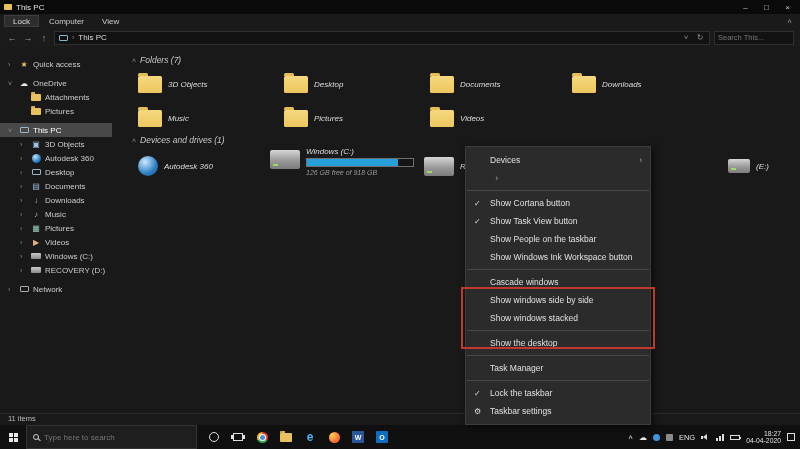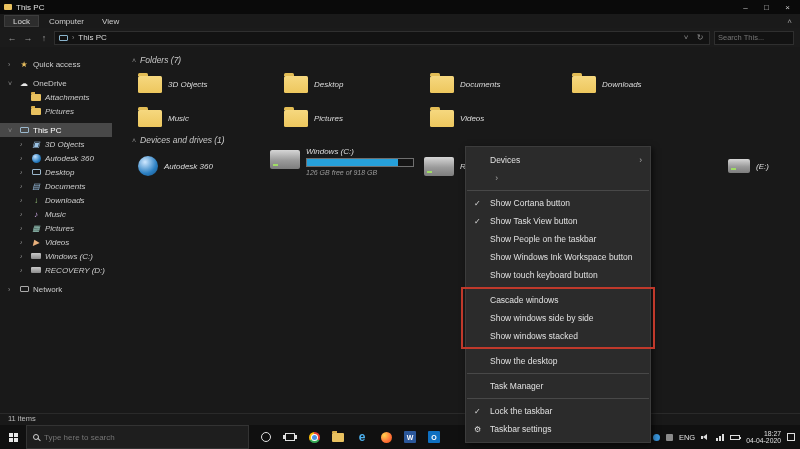--- a/index.html
+++ b/index.html
@@ -33,21 +33,21 @@
   .ab-btn { color:#8a8a8a; font-size:8px; width:10px; text-align:center; }
   .searchbar { width:80px; height:14px; background:#121212; border:1px solid #2f2f2f;
                display:flex; align-items:center; padding:0 3px; }
   .searchbar input { width:100%; background:transparent; border:0; outline:0; color:#8a8a8a;
                      font-size:7.5px; font-family:inherit; }
 
   
   .sidebar { position:absolute; top:47px; left:0; width:112px; bottom:36px; background:#191919;
              padding-top:10px; font-size:8px; color:#ccc; overflow:hidden; }
   .sb-item { height:14px; display:flex; align-items:center; gap:3px; padding-left:8px; white-space:nowrap; }
-  .sb-item.ind { padding-left:20px;font-style:italic; }
+  .sb-item.ind { padding-left:20px; }
   .sb-item.sel { background:#484848; color:#fff; }
   .sb-item.gap { margin-top:5px; }
   .sb-chev { width:7px; color:#8a8a8a; font-size:7px; flex:none; }
   .sb-ic { width:12px; display:flex; align-items:center; justify-content:center; font-size:8px; flex:none; }
   .c-gold { color:#e9bf5f; } .c-white { color:#e8e8e8; } .c-blue { color:#9cc3e5; }
   .c-purple { color:#c7a4de; } .c-teal { color:#9fd4c6; } .c-orange { color:#e8b07c; } .c-green { color:#9fcf80; }
   .i-folder { width:10px; height:7px; background:#e9c15f; border-radius:1px; position:relative; }
   .i-folder:before { content:""; position:absolute; top:-2px; left:0; width:4px; height:2px;
                      background:#d9ae4a; border-radius:1px 0 0 0; }
   .i-pc { width:9px; height:6px; border:1px solid #9ab7cc; border-radius:1px; }
@@ -81,21 +81,21 @@
   .statusbar { position:absolute; left:0; right:0; bottom:24px; height:12px; background:#191919;
                border-top:1px solid #2a2a2a; display:flex; align-items:flex-start; padding:0 8px;
                font-size:7.5px; color:#bbb; }
 
   
   .taskbar { position:absolute; left:0; right:0; bottom:0; height:24px; background:#101010;
              display:flex; align-items:stretch; z-index:20; }
   .tb-start { width:26px; display:flex; align-items:center; justify-content:center; }
   .win-logo { width:9px; height:9px; display:grid; grid-template-columns:4px 4px; grid-template-rows:4px 4px; gap:1px; }
   .win-logo span { background:#e8e8e8; }
-  .tb-search { width:223px; background:#1e1e1e; border:1px solid #333; display:flex; align-items:center;
+  .tb-search { width:171px; background:#1e1e1e; border:1px solid #333; display:flex; align-items:center;
                gap:5px; padding:0 6px; }
   .mag { width:6px; height:6px; border:1px solid #cfcfcf; border-radius:50%; position:relative; flex:none; }
   .mag:after { content:""; position:absolute; width:4px; height:1px; background:#cfcfcf;
                transform:rotate(45deg); right:-3px; bottom:-1px; }
   .tb-search input { flex:1; background:transparent; border:0; outline:0; color:#9a9a9a;
                      font-size:8px; font-family:inherit; }
   .tb-icons { display:flex; align-items:center; gap:10px; margin-left:10px; }
   .tb-ic { width:14px; height:14px; display:flex; align-items:center; justify-content:center; }
   .ic-cortana { width:10px; height:10px; border:1.5px solid #e0e0e0; border-radius:50%; }
   .ic-taskview { width:10px; height:8px; border:1px solid #e0e0e0;
@@ -435,25 +435,20 @@
   <div class="cm-item">
     <span class="cm-check"></span>
     <span class="cm-label">Show People on the taskbar</span>
     <span class="cm-arrow"></span>
   </div>
   <div class="cm-item">
     <span class="cm-check"></span>
     <span class="cm-label">Show Windows Ink Workspace button</span>
     <span class="cm-arrow"></span>
   </div>
-  <div class="cm-item">
-    <span class="cm-check"></span>
-    <span class="cm-label">Show touch keyboard button</span>
-    <span class="cm-arrow"></span>
-  </div>
   <div class="cm-sep"></div>
   <div class="cm-item">
     <span class="cm-check"></span>
     <span class="cm-label">Cascade windows</span>
     <span class="cm-arrow"></span>
   </div>
   <div class="cm-item">
     <span class="cm-check"></span>
     <span class="cm-label">Show windows side by side</span>
     <span class="cm-arrow"></span>

